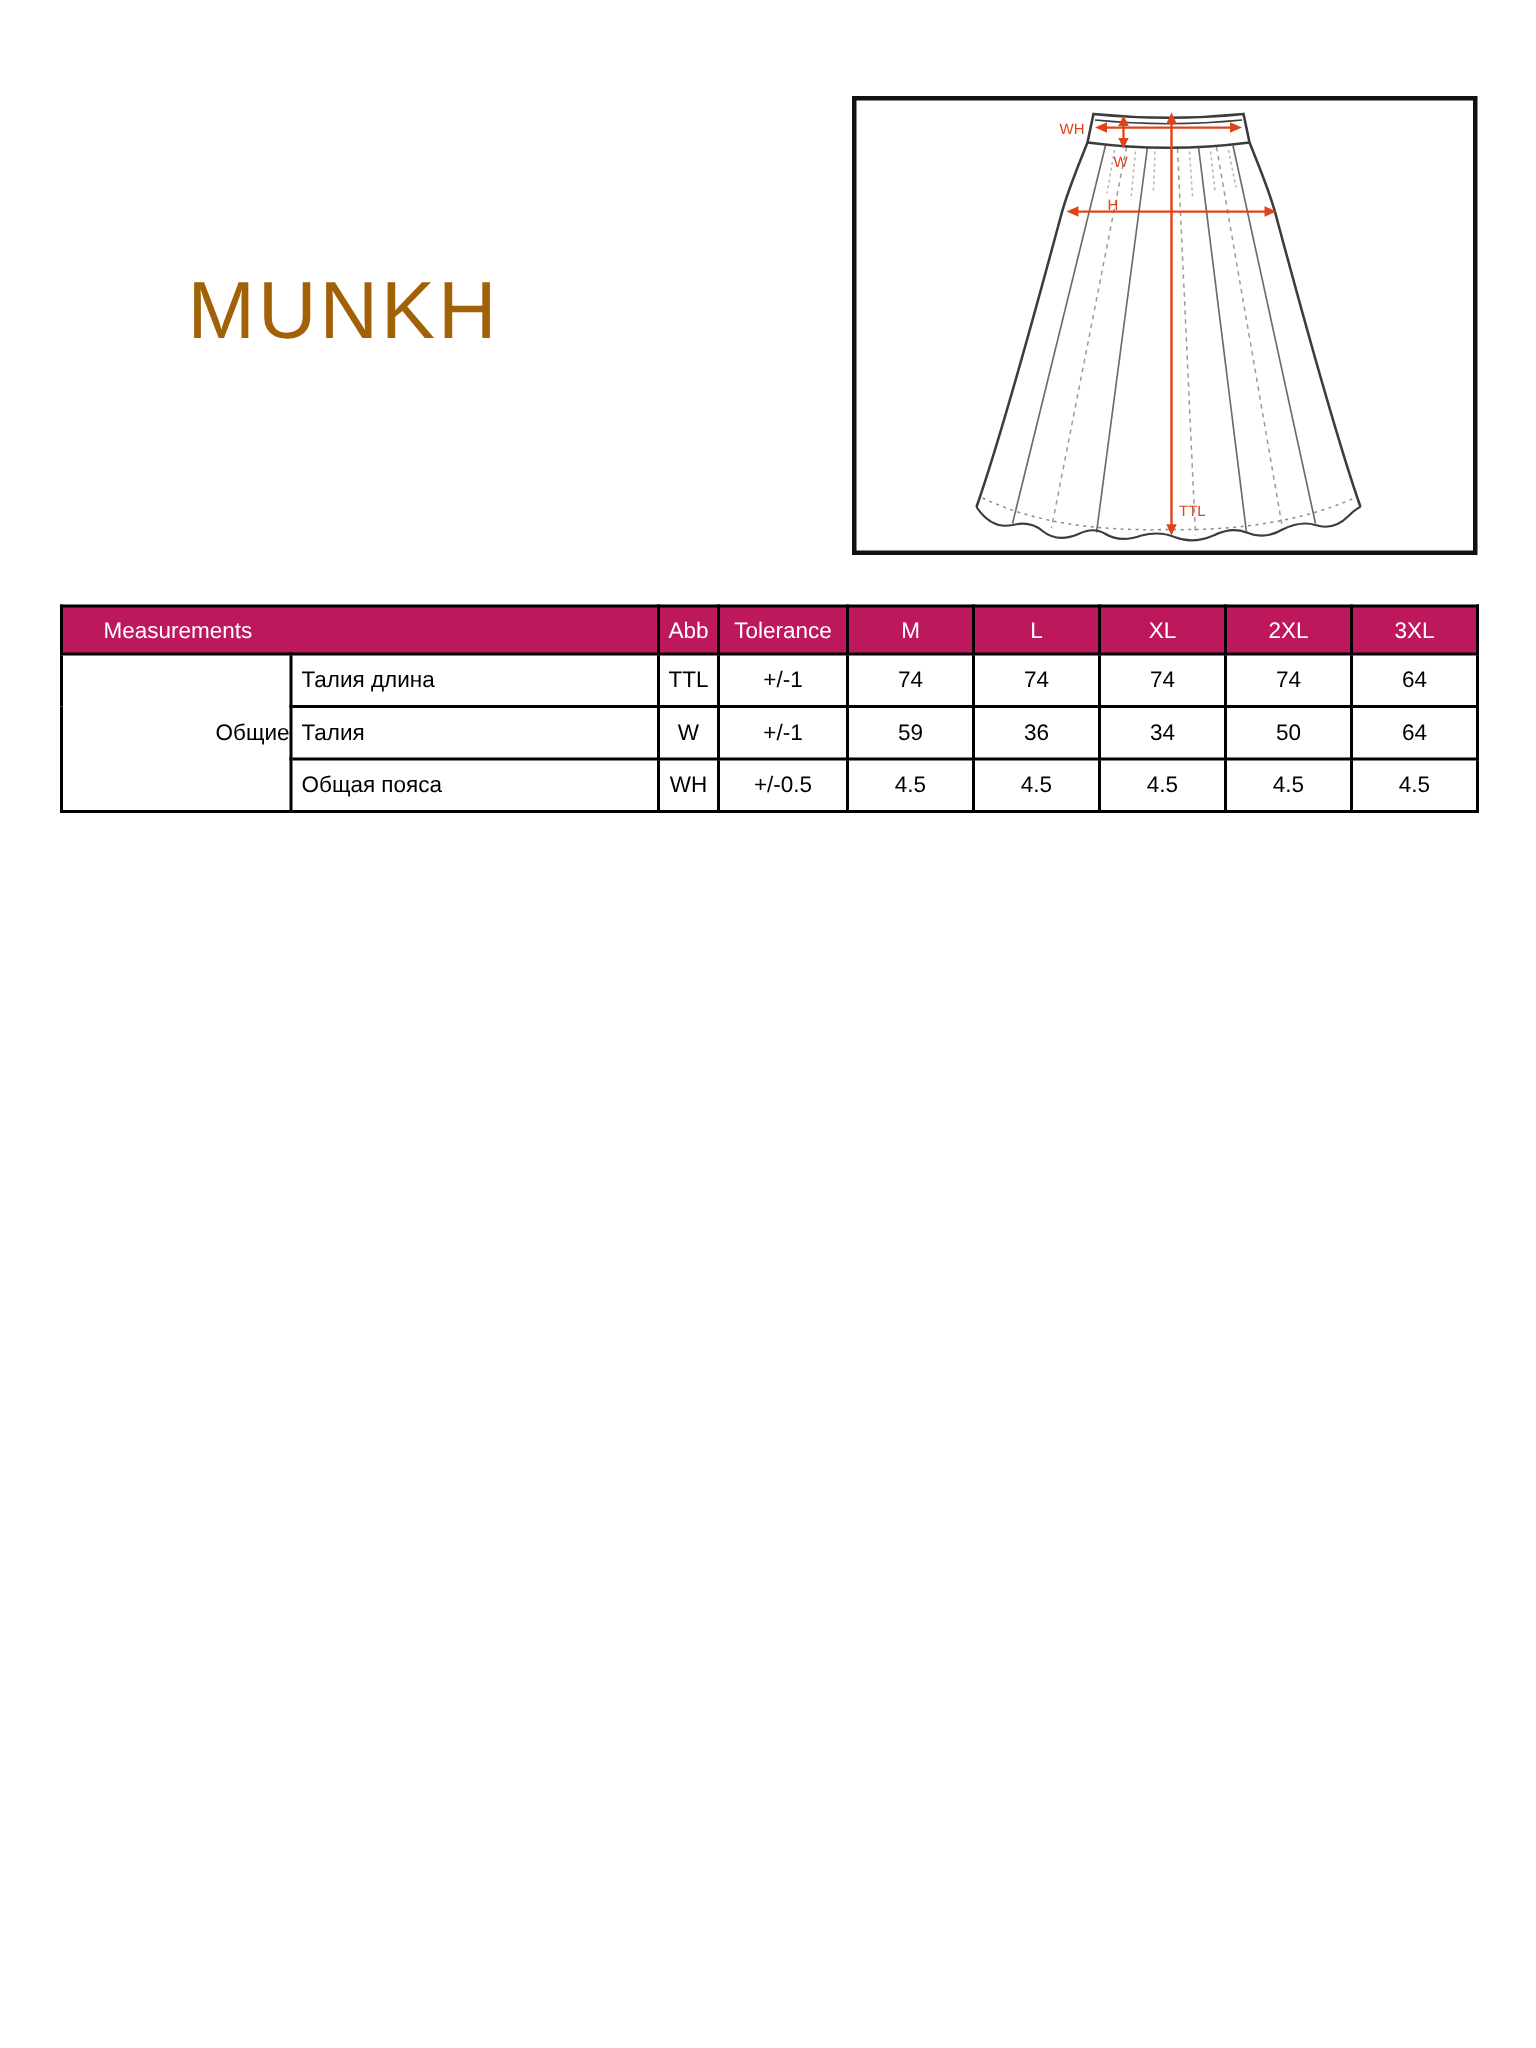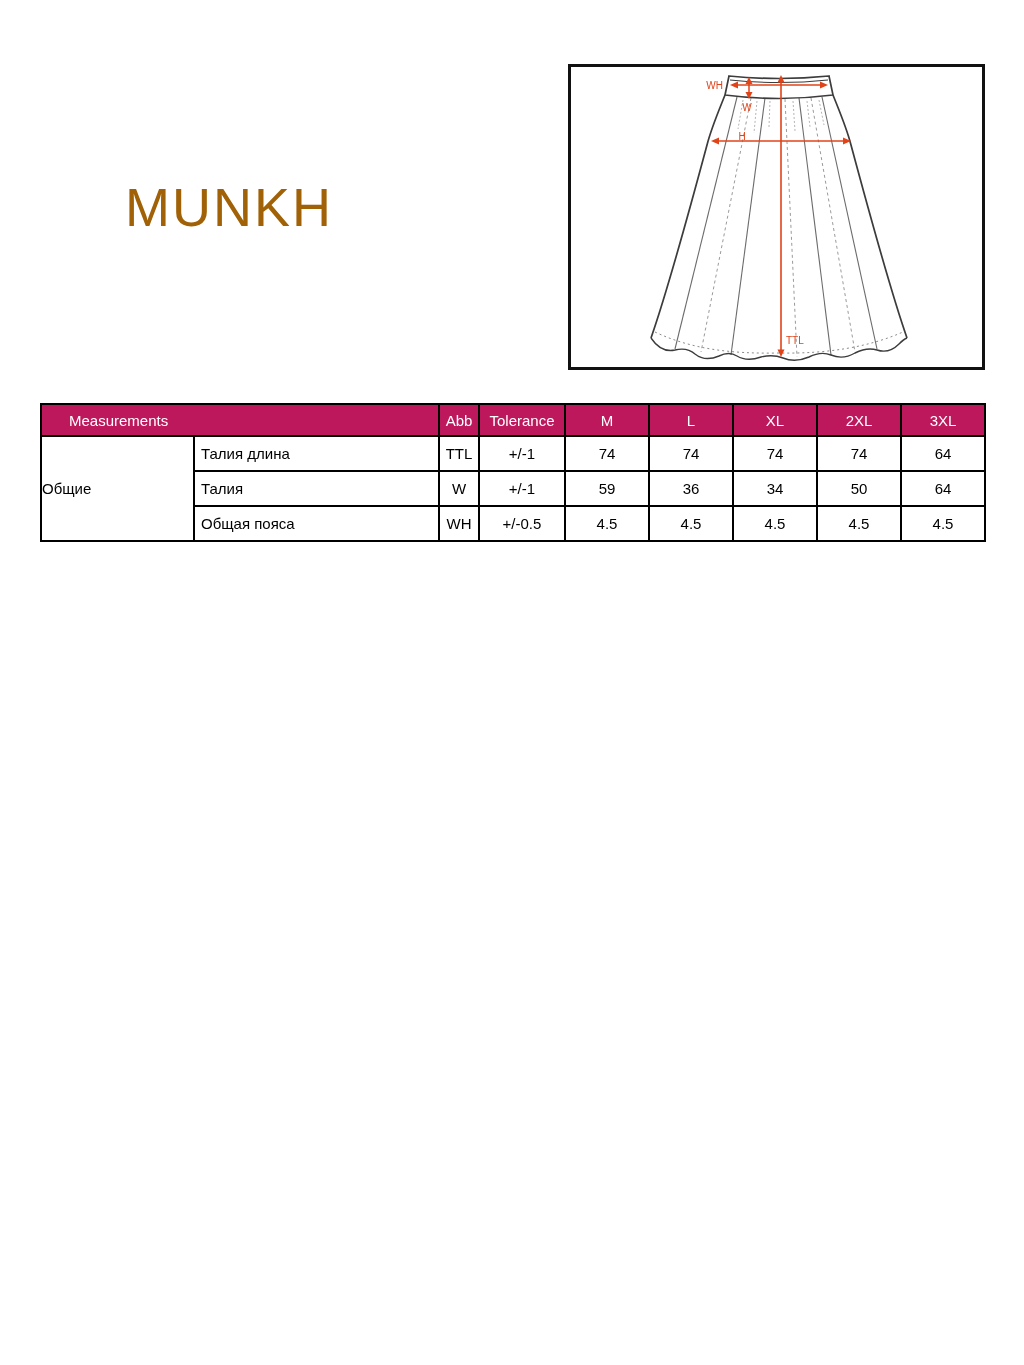--- a/index.html
+++ b/index.html
@@ -74,21 +74,21 @@
     border: 2px solid #000;
     height: 35px;
     text-align: center;
     padding: 0;
     background: #fff;
   }
   table.spec td.name {
     text-align: left;
     padding-left: 6px;
   }
-  table.spec td.group { text-align: left; }
+  table.spec td.group { text-align: right; }
 </style>
 </head>
 <body>
 
 <div class="logo">
   <div class="brand">MUNKH</div>
 </div>
 
 <div class="diagram">
   <svg width="411" height="300" viewBox="0 0 411 300">

